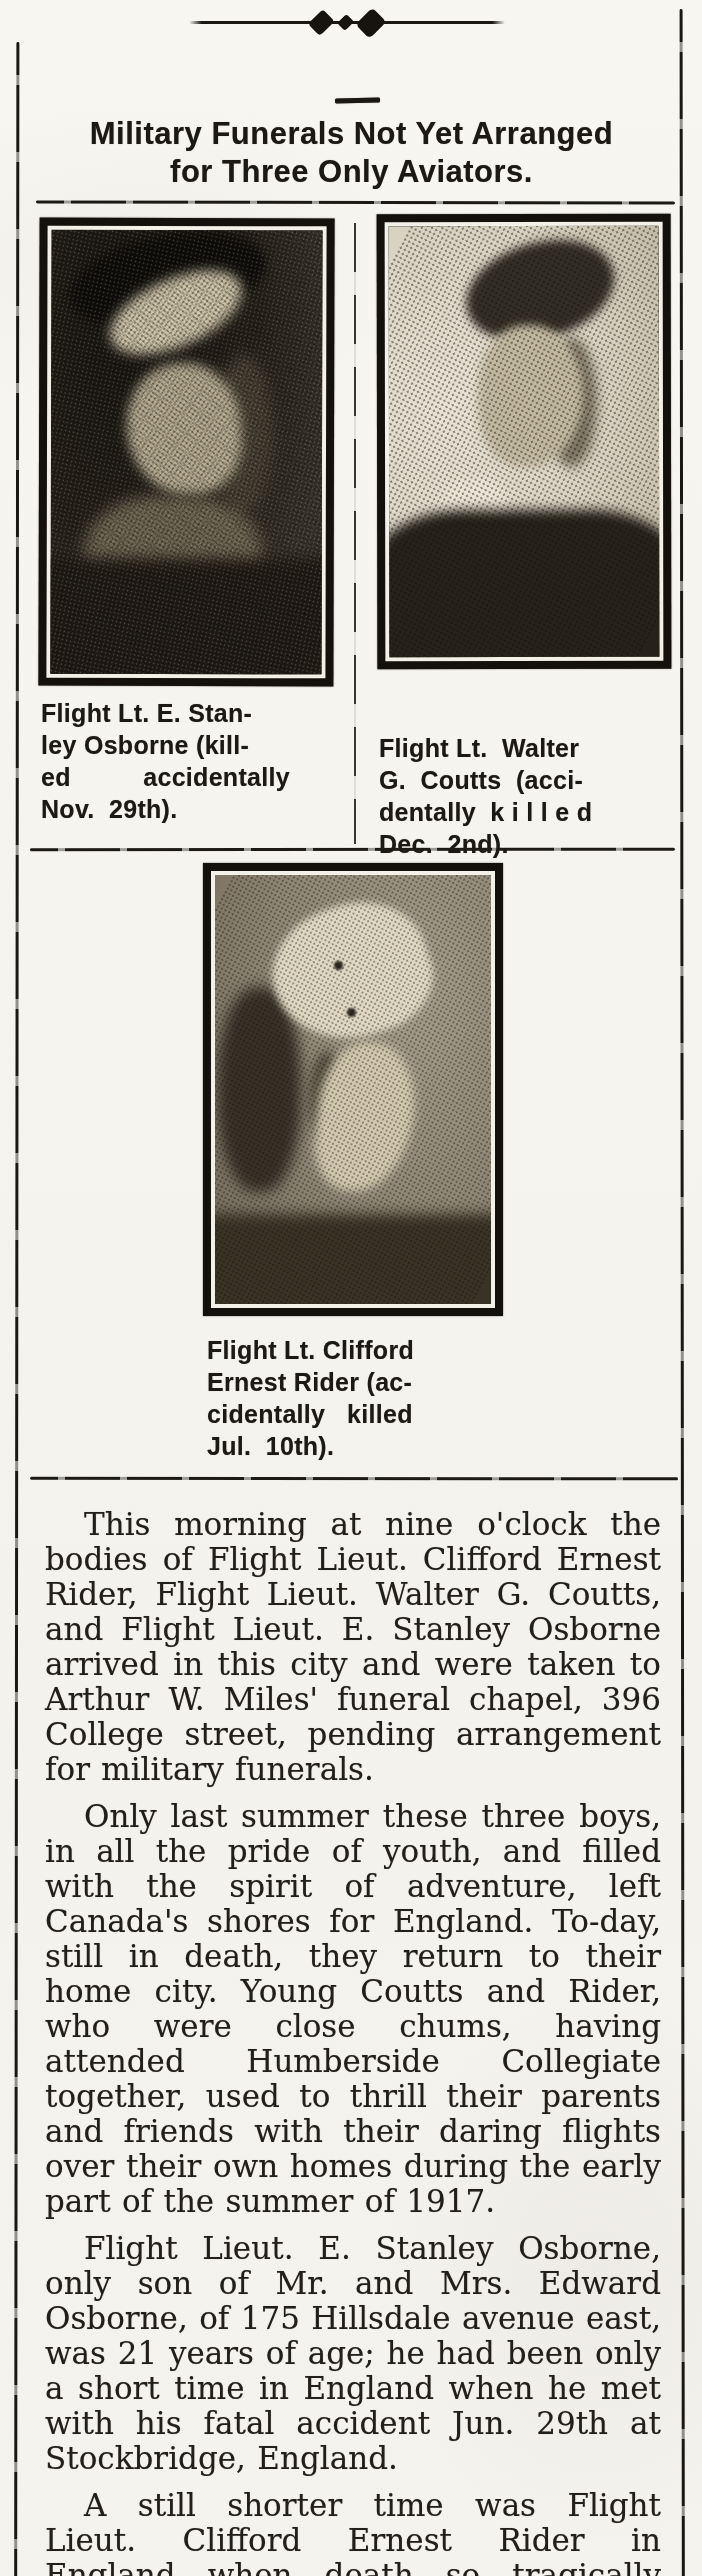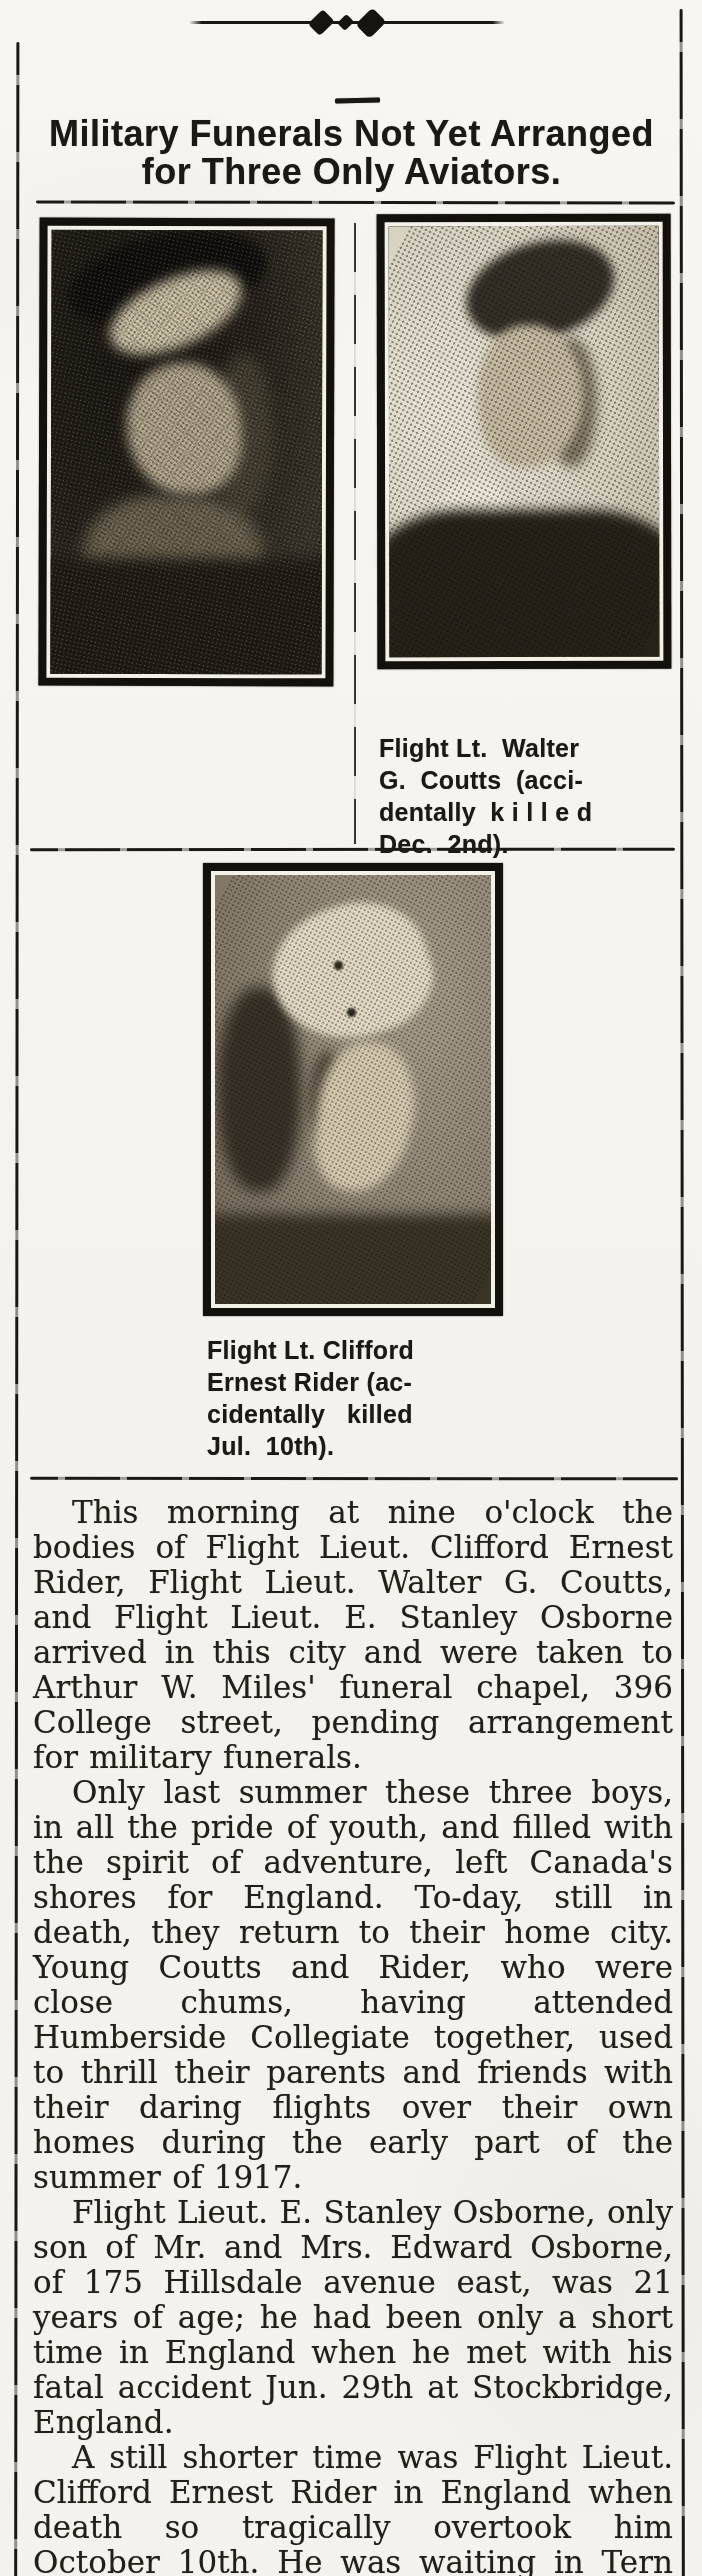--- a/index.html
+++ b/index.html
@@ -30,21 +30,21 @@
   .dia3{left:172px;top:-2.6px;width:19.6px;height:24px;}
   
   .headline{position:absolute;left:20.6px;top:32px;width:662px;text-align:center;
     font-size:55px;font-weight:bold;line-height:1.02;letter-spacing:0.5px;color:#191612;
     text-shadow:0 0 1px rgba(25,22,18,.5);}
   .headline>span{display:inline-block;transform:scaleX(.78);white-space:nowrap;}
   .headline-dash{position:absolute;left:335px;top:98px;width:45px;height:4.6px;background:#1b1813;
     border-radius:1.5px;transform:rotate(-1.2deg);box-shadow:0 0 1px rgba(25,22,18,.5);}
   
   .subhead{position:absolute;left:15.5px;top:115px;width:672px;text-align:center;
-    font-size:36px;font-weight:bold;line-height:38px;letter-spacing:0.5px;color:#1c1915;
+    font-size:31px;font-weight:bold;line-height:38px;letter-spacing:0.5px;color:#1c1915;
     text-shadow:0 0 0.8px rgba(25,22,18,.45);}
   
   .hrule{position:absolute;height:3.1px;
     background:repeating-linear-gradient(90deg,#1d1a15 0 28px,rgba(29,26,21,.4) 28px 35px,#1d1a15 35px 62px);
     border-radius:1.5px;}
   .hrule-a{left:36px;top:201px;width:639px;transform:rotate(0.08deg);}
   .hrule-b{left:30px;top:848px;width:645px;height:2.6px;transform:rotate(-0.06deg);}
   .hrule-c{left:30px;top:1477px;width:648px;transform:rotate(0.05deg);}
   
   .photo{position:absolute;background:#14110d;box-shadow:0 0 1.5px rgba(20,17,13,.6);}
@@ -94,21 +94,21 @@
   .caption{position:absolute;font-weight:bold;font-size:25px;line-height:32px;
     white-space:pre-wrap;color:#1c1914;letter-spacing:0.3px;text-shadow:0 0 0.8px rgba(25,22,18,.4);}
   #caption-osborne{left:41px;top:697px;width:309px;}
   #caption-coutts{left:379px;top:732px;width:301px;}
   #caption-rider{left:207px;top:1334px;width:340px;}
   
   .article{position:absolute;left:33px;top:1495px;width:640px;
     font-family:"DejaVu Serif","Liberation Serif",serif;
     font-size:31px;line-height:35px;text-align:justify;color:#221e18;
     text-shadow:0 0 0.8px rgba(30,26,20,.35);word-spacing:1.5px;}
-  .article p{margin:0;text-indent:39px;}
+  .article p{margin:12px;text-indent:39px;}
 </style>
 </head>
 <body>
 
 <div class="page">
 
   <div class="vrule vrule-left"></div>
   <div class="vrule vrule-right"></div>
 
   <div class="dinkus">
@@ -154,20 +154,24 @@
         <span class="shp c-face"></span>
         <span class="shp c-collar"></span>
         <span class="shp c-uniform"></span>
         <div class="ht ht-strong"></div>
       </div>
     </div>
   </div>
 
   <div class="divider-mid"></div>
 
+  <div class="caption" id="caption-osborne">Flight Lt. E. Stan-
+ley Osborne (kill-
+ed          accidentally
+Nov.  29th).</div>
   <div class="caption" id="caption-coutts">Flight Lt.  Walter
 G.  Coutts  (acci-
 dentally  k i l l e d
 Dec.  2nd).</div>
 
   <div class="hrule hrule-b"></div>
 
   <div class="photo" id="photo-rider">
     <div class="photo-inner">
       <div class="canvas">

